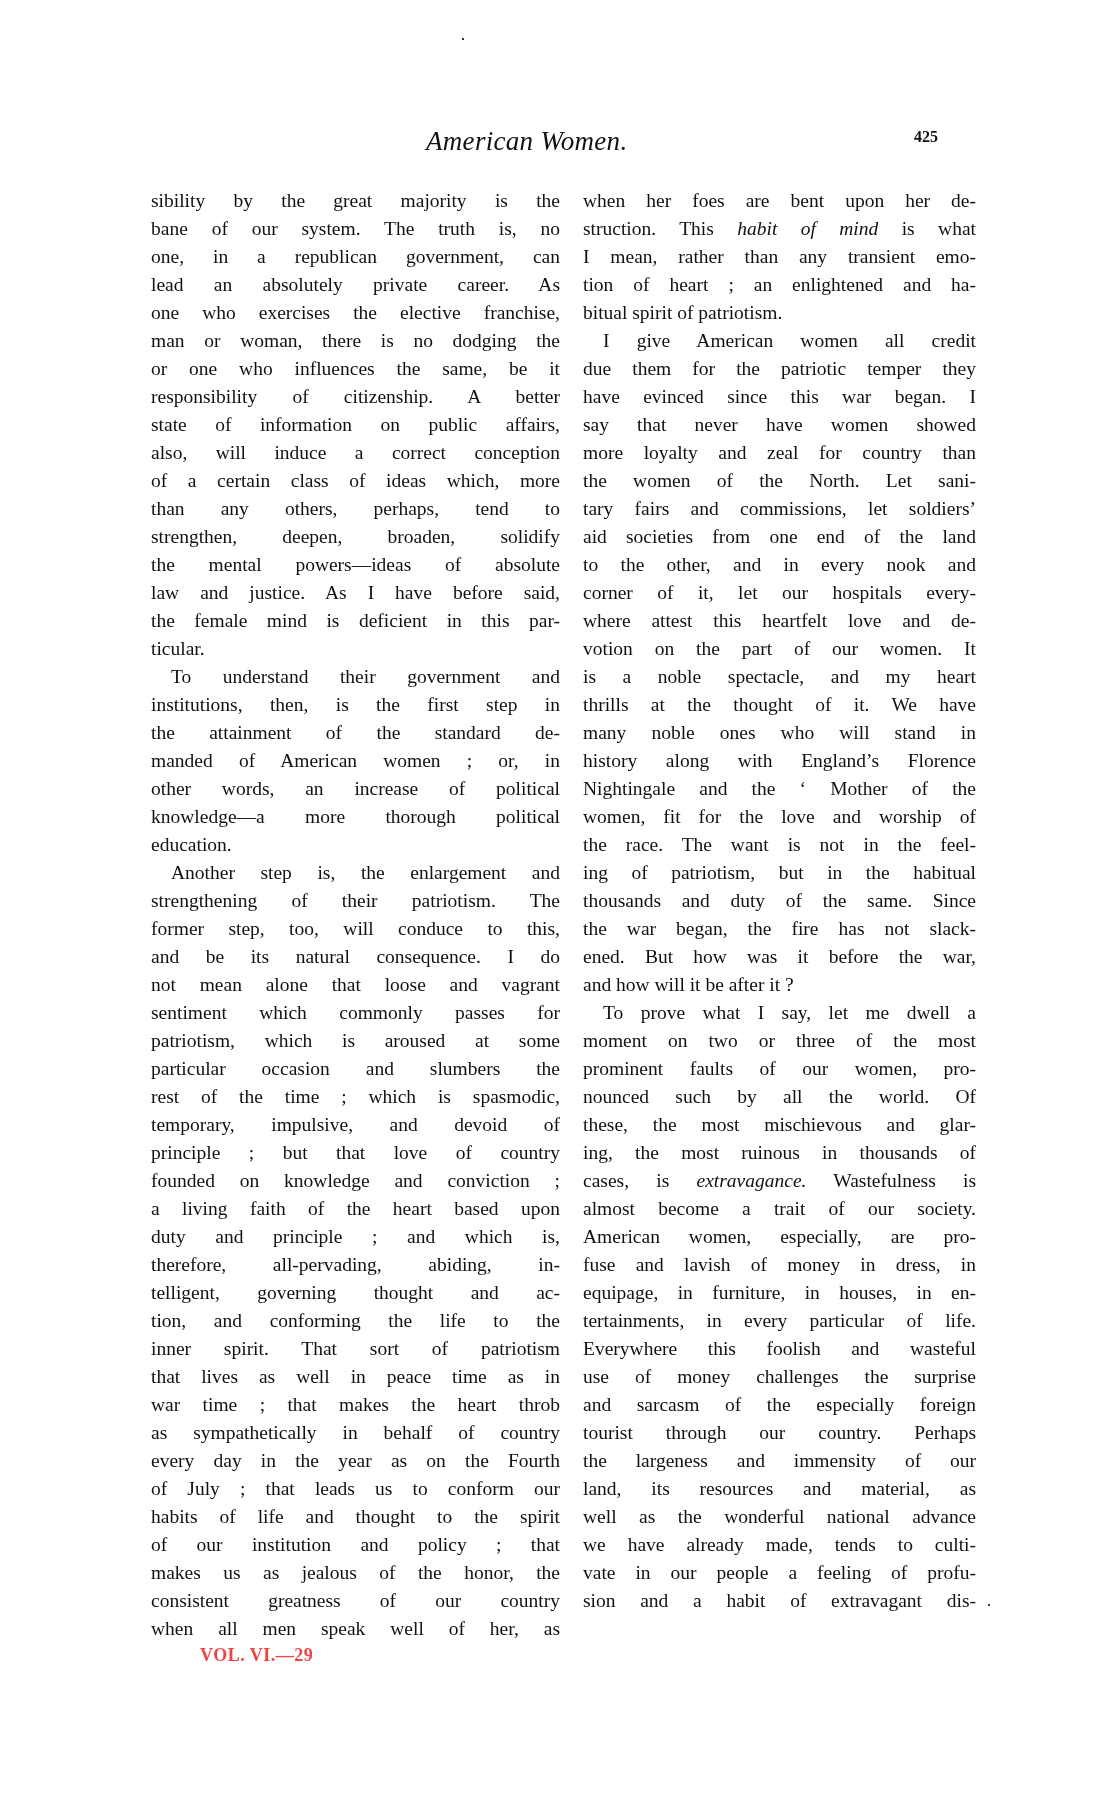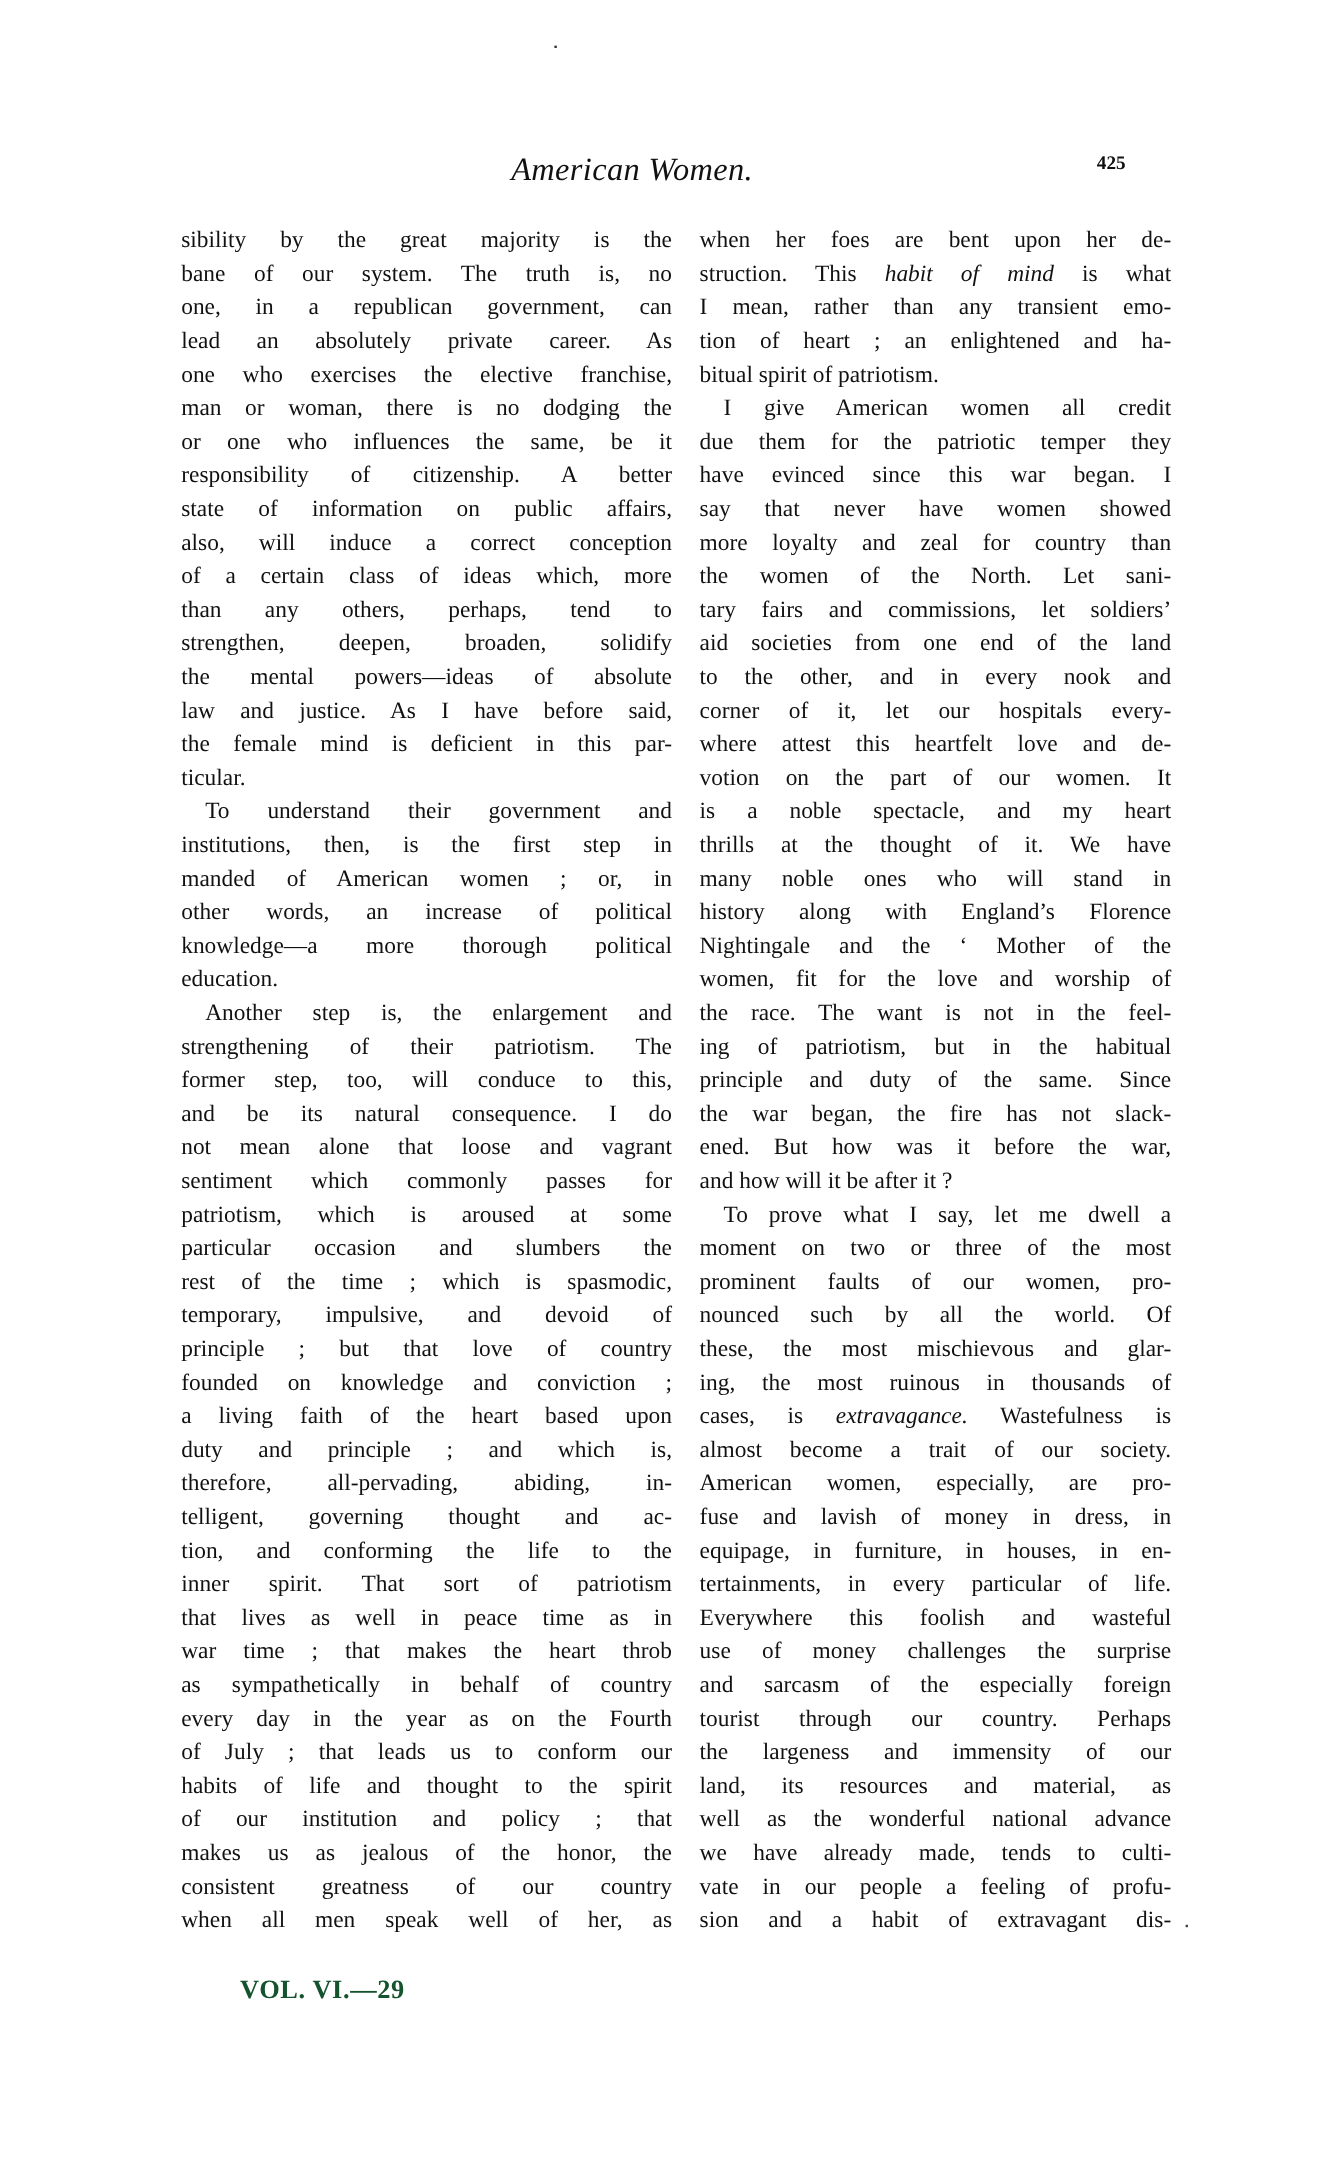--- a/index.html
+++ b/index.html
@@ -69,24 +69,24 @@
     word-spacing: 0px;
   }
   .line.last { text-align-last: left; }
   .line.indent { padding-left: 20px; }
   .line em { font-style: italic; }
   .signature {
     position: absolute;
     left: 200px;
     top: 1645px;
     font-family: "Liberation Serif", "DejaVu Serif", serif;
-    font-size: 22px;
+    font-size: 18px;
     font-weight: bold;
     letter-spacing: 0.5px;
-    color: #14532d;
+    color: #ef4444;
   }
   .speck2 {
     position: absolute;
     left: 988px;
     top: 1604px;
     width: 2px;
     height: 2px;
     background: #444;
   }
 </style>
@@ -113,20 +113,21 @@
     <div class="line">also, will induce a correct conception</div>
     <div class="line">of a certain class of ideas which, more</div>
     <div class="line">than any others, perhaps, tend to</div>
     <div class="line">strengthen, deepen, broaden, solidify</div>
     <div class="line">the mental powers—ideas of absolute</div>
     <div class="line">law and justice.  As I have before said,</div>
     <div class="line">the female mind is deficient in this par-</div>
     <div class="line last">ticular.</div>
     <div class="line indent">To understand their government and</div>
     <div class="line">institutions, then, is the first step in</div>
+    <div class="line">the attainment of the standard de-</div>
     <div class="line">manded of American women ; or, in</div>
     <div class="line">other words, an increase of political</div>
     <div class="line">knowledge—a more thorough political</div>
     <div class="line last">education.</div>
     <div class="line indent">Another step is, the enlargement and</div>
     <div class="line">strengthening of their patriotism.  The</div>
     <div class="line">former step, too, will conduce to this,</div>
     <div class="line">and be its natural consequence.  I do</div>
     <div class="line">not mean alone that loose and vagrant</div>
     <div class="line">sentiment which commonly passes for</div>
@@ -172,21 +173,21 @@
     <div class="line">where attest this heartfelt love and de-</div>
     <div class="line">votion on the part of our women.  It</div>
     <div class="line">is a noble spectacle, and my heart</div>
     <div class="line">thrills at the thought of it.  We have</div>
     <div class="line">many noble ones who will stand in</div>
     <div class="line">history along with England’s Florence</div>
     <div class="line">Nightingale and the ‘ Mother of the</div>
     <div class="line">women, fit for the love and worship of</div>
     <div class="line">the race.  The want is not in the feel-</div>
     <div class="line">ing of patriotism, but in the habitual</div>
-    <div class="line">principle and duty of the same.  Since</div>
+    <div class="line">thousands and duty of the same.  Since</div>
     <div class="line">the war began, the fire has not slack-</div>
     <div class="line">ened.  But how was it before the war,</div>
     <div class="line last">and how will it be after it ?</div>
     <div class="line indent">To prove what I say, let me dwell a</div>
     <div class="line">moment on two or three of the most</div>
     <div class="line">prominent faults of our women, pro-</div>
     <div class="line">nounced such by all the world.  Of</div>
     <div class="line">these, the most mischievous and glar-</div>
     <div class="line">ing, the most ruinous in thousands of</div>
     <div class="line"><span>cases, is </span><em>extravagance.</em><span>  Wastefulness is</span></div>

